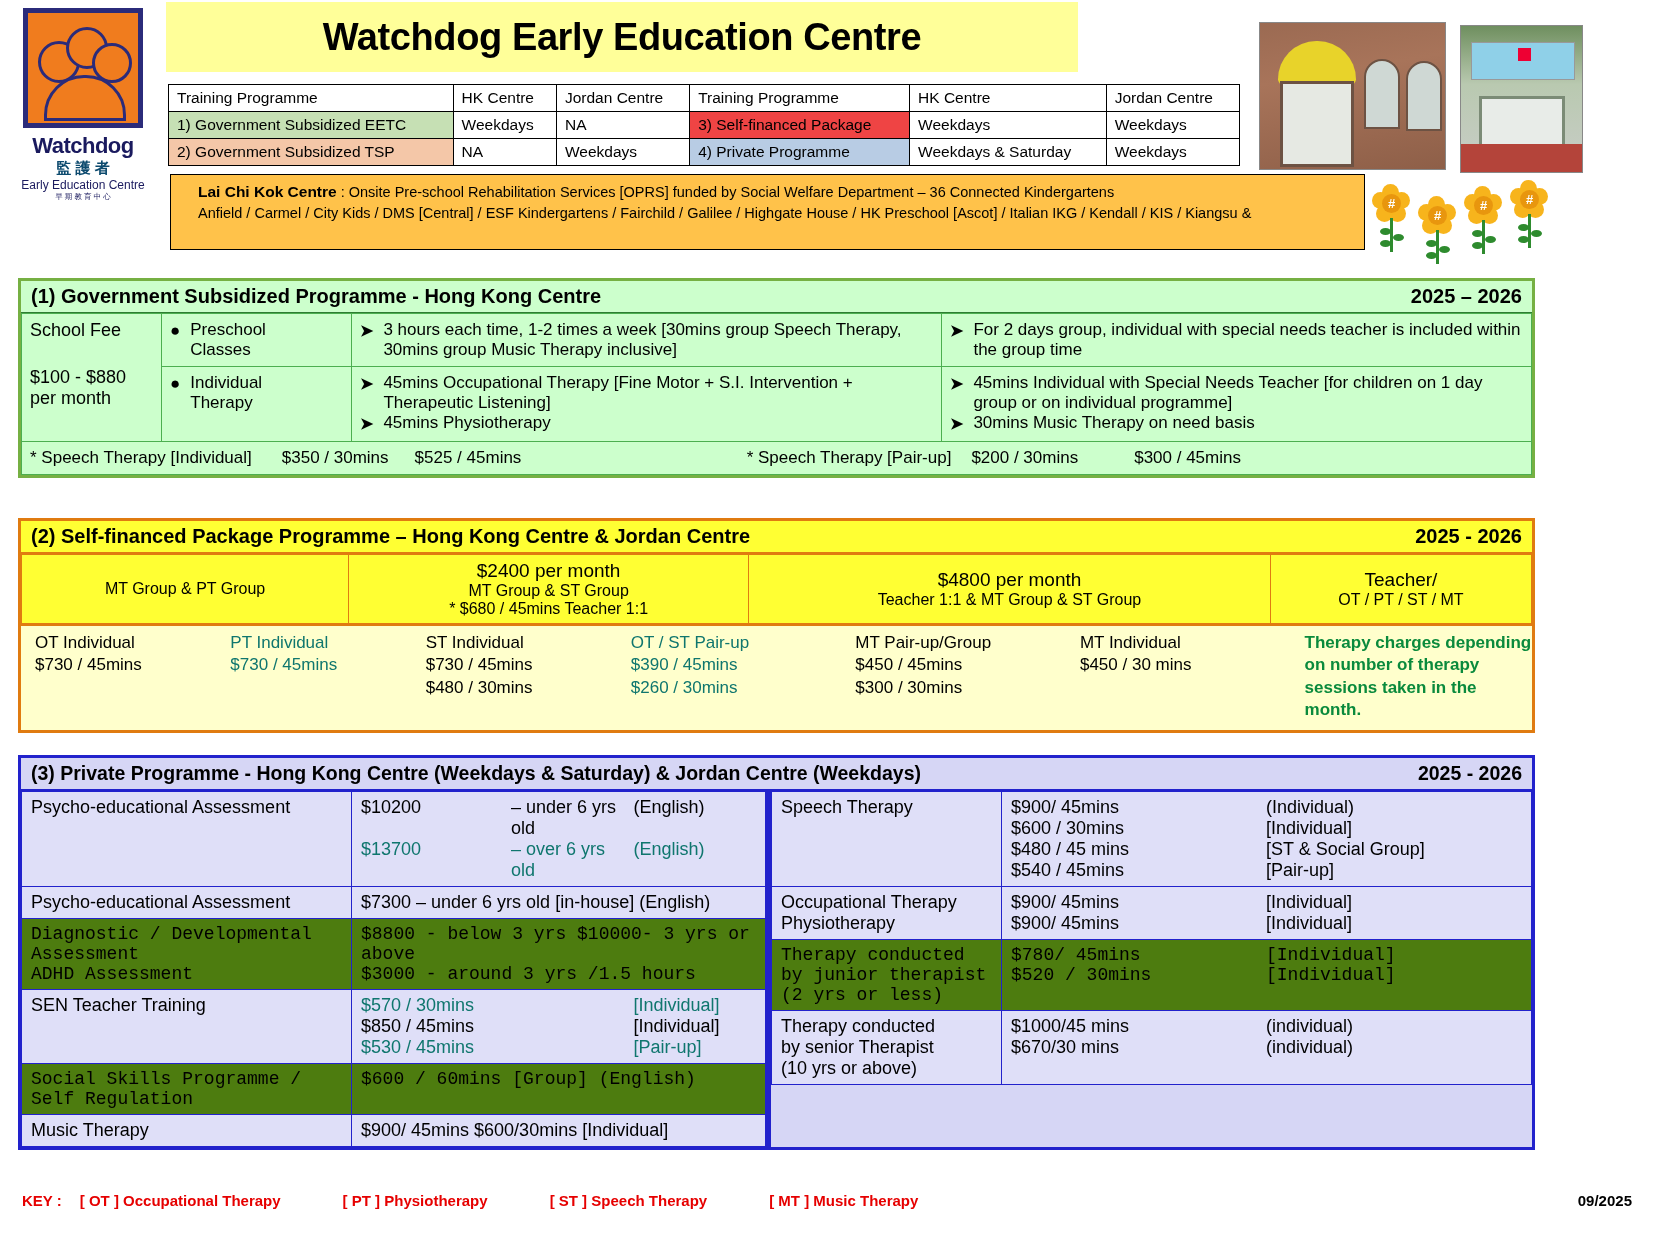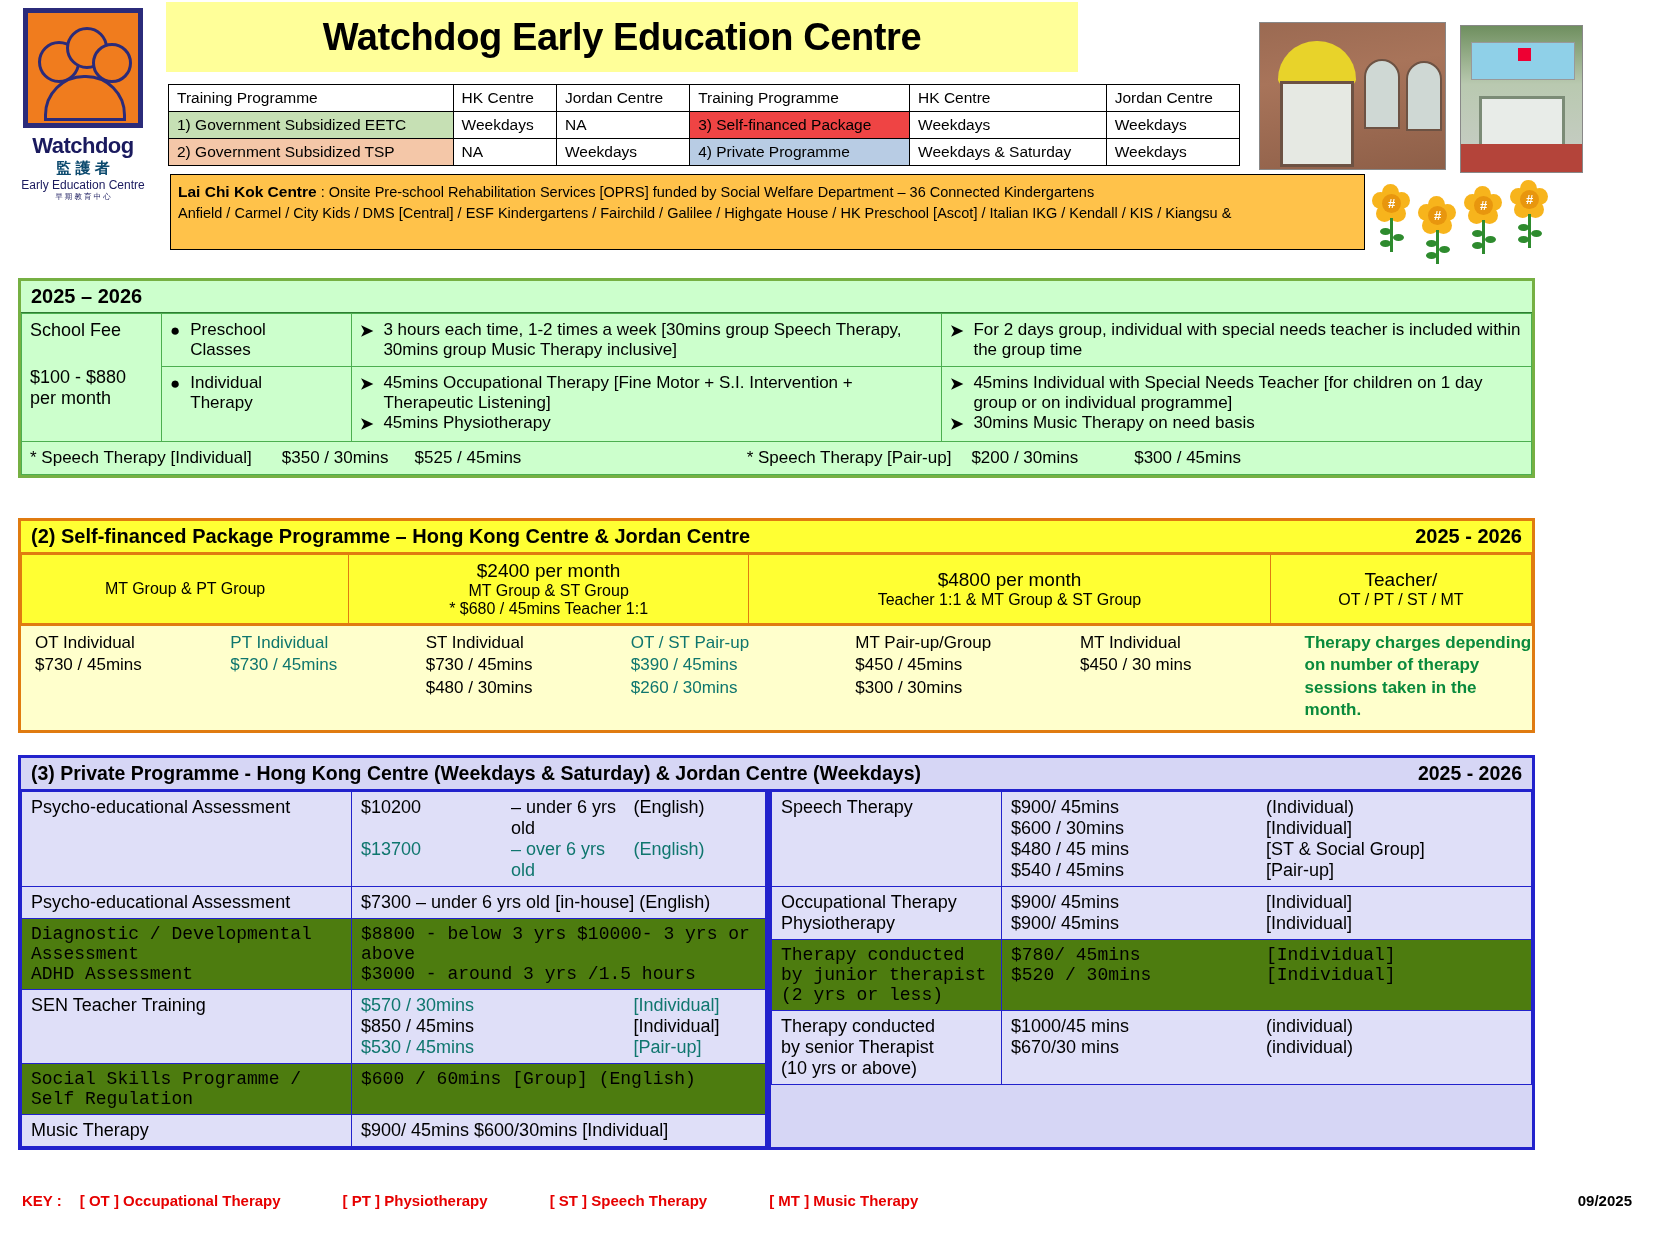--- a/index.html
+++ b/index.html
@@ -43,21 +43,21 @@
     font-size:15.5px;
   }
   table.hdr td { border:1.6px solid #000; padding:4px 8px; height:26px; white-space:nowrap; }
   .c-green { background:#C6E0B4; }
   .c-peach { background:#F4C7A8; }
   .c-yellow { background:#ef4444; }
   .c-blue { background:#B8CCE4; }
 
   .lckbox {
     position:absolute; left:170px; top:174px; width:1195px; height:76px;
-    background:#FFC24A; border:1.6px solid #000; padding:6px 7px;
+    background:#FFC24A; border:1.6px solid #000; padding:6px 27px;
     font-size:14.5px; line-height:1.42;
   }
   .lckbox b { font-size:15.5px; }
 
   .photo { position:absolute; border:1px solid #888; overflow:hidden; }
   .photo1 { left:1259px; top:22px; width:187px; height:148px;
     background:linear-gradient(170deg,#9b6a52 0%,#a8745a 35%,#8e5f48 100%); }
   .photo2 { left:1460px; top:25px; width:123px; height:148px;
     background:linear-gradient(180deg,#6f8f5f 0%,#b9c9b0 40%,#c9cdc8 100%); }
   .awn { position:absolute; left:18px; top:18px; width:78px; height:44px;
@@ -269,20 +269,21 @@
         <div class="stem"></div>
         <div class="leaf" style="left:8px;top:44px"></div>
         <div class="leaf" style="left:21px;top:50px"></div>
         <div class="leaf" style="left:8px;top:56px"></div>
       </div>
     </div>
 </div>
 
 <div id="sec1">
   <div class="sec-band">
+    <span>(1)  Government Subsidized Programme - Hong Kong Centre</span>
     <span>2025 – 2026</span>
   </div>
   <table class="g">
     <tbody id="s1-body">
         <tr>
           <td class="fee-cell" rowspan="2">
             <div>School Fee</div>
             <div style="height:26px"></div>
             <div>$100 - $880</div>
             <div>per month</div>

